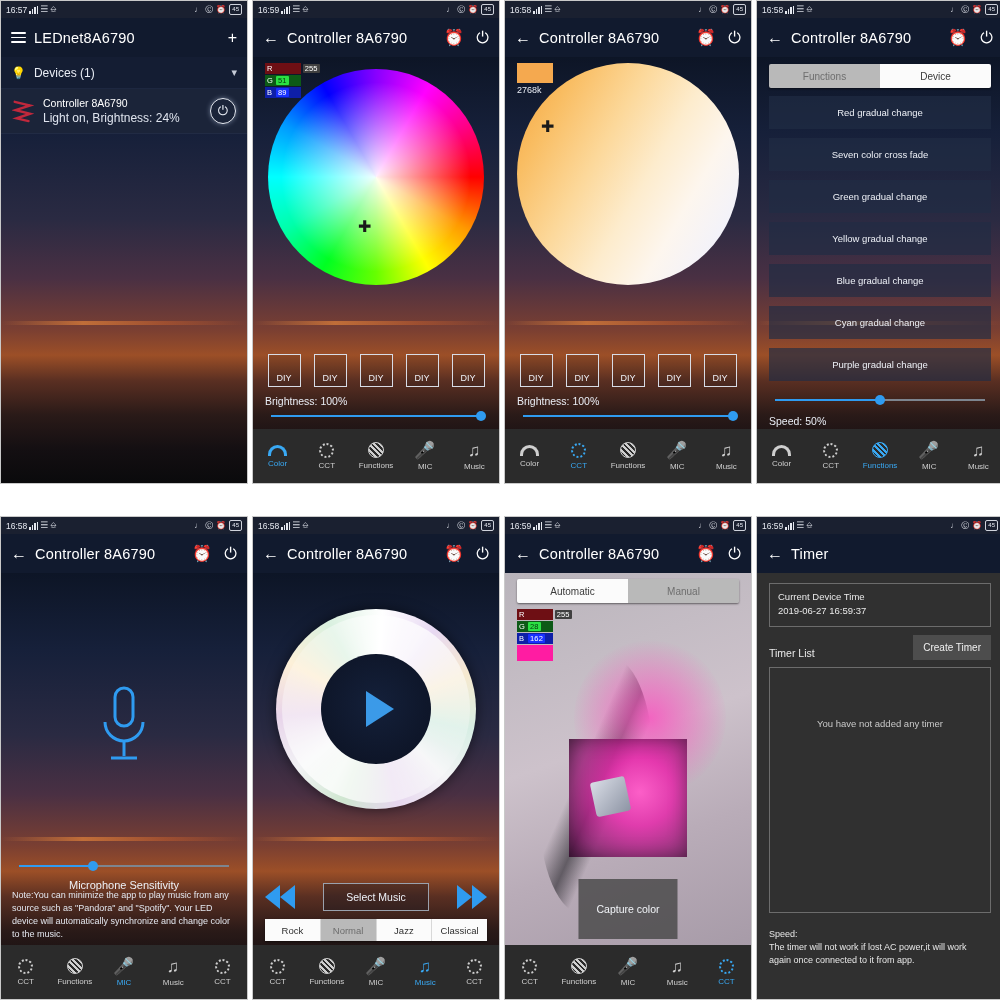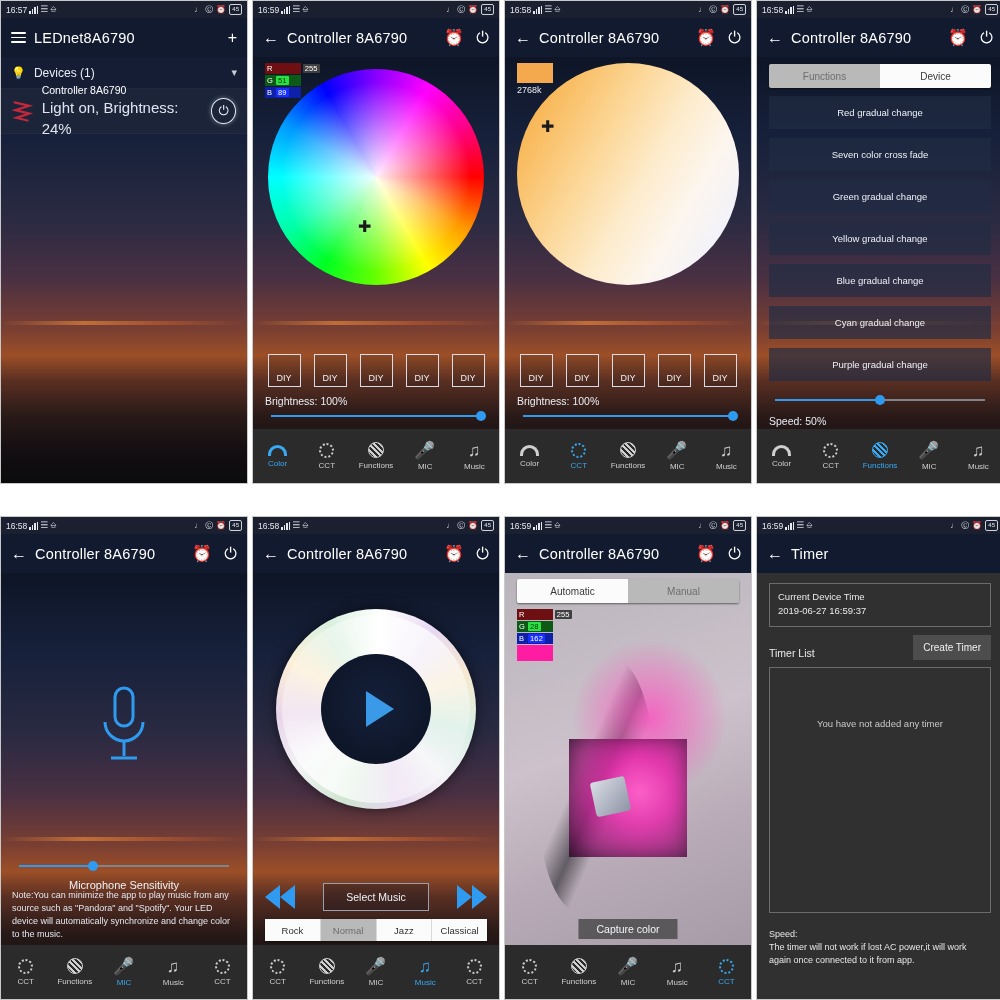--- a/index.html
+++ b/index.html
@@ -92,21 +92,21 @@
   .devhdr .t { color:#e8ecf4; font-size:12px; }
   .devhdr .chev { margin-left:auto; color:#c6ccd8; font-size:11px; }
   .devrow {
     height: 45px; background:#1b2439;
     display:flex; align-items:center; gap:9px; padding: 0 11px;
     border-bottom: 1px solid #212b44;
     position: relative; z-index: 20;
   }
   .devrow .zig { width:22px; height:24px; }
   .devrow .nm { color:#fff; font-size:10.5px; line-height:1.35; }
-  .devrow .st { color:#dfe4ee; font-size:15px; line-height:1.4; }
+  .devrow .st { color:#dfe4ee; font-size:12px; line-height:1.4; }
   .pwr-ring {
     margin-left:auto; width:26px; height:26px; border-radius:50%;
     border:1.6px solid #e8ecf4; display:flex; align-items:center; justify-content:center;
     color:#e8ecf4; font-size:13px;
     box-shadow: 0 0 5px rgba(200,215,245,.45);
   }
   .pwr-ring span{ transform: translateY(-.5px); }
 
   
   .rgbchips { position:absolute; left:12px; top:62px; z-index:20; }
@@ -297,21 +297,21 @@
     box-shadow: inset 0 0 18px rgba(0,0,0,.35);
   }
   .camthumb::after {
     content:""; position:absolute; left:20%; top:34%; width:30%; height:30%;
     background: linear-gradient(140deg,#d9dde6,#8d94a4);
     transform: rotate(-12deg); border-radius:3px;
   }
   .capbtn {
     position:absolute; left:50%; transform:translateX(-50%); bottom:60px; z-index:20;
     background: rgba(72,72,72,.82); color:#f2f4f8; font-size:10.5px;
-    padding:4px 18px;
+    padding:24px 18px;
   }
 
   
   .timerbg { position:absolute; left:0; right:0; top:56px; bottom:0; background:#303030; z-index:5; }
   .tcard {
     position:absolute; left:12px; right:12px; top:66px; height:44px; z-index:20;
     border:1px solid #6c6c6c; padding:6px 8px; color:#e9e9e9;
   }
   .tcard .l1 { font-size:9.5px; line-height:1.5; }
   .tcard .l2 { font-size:9.5px; line-height:1.5; }

